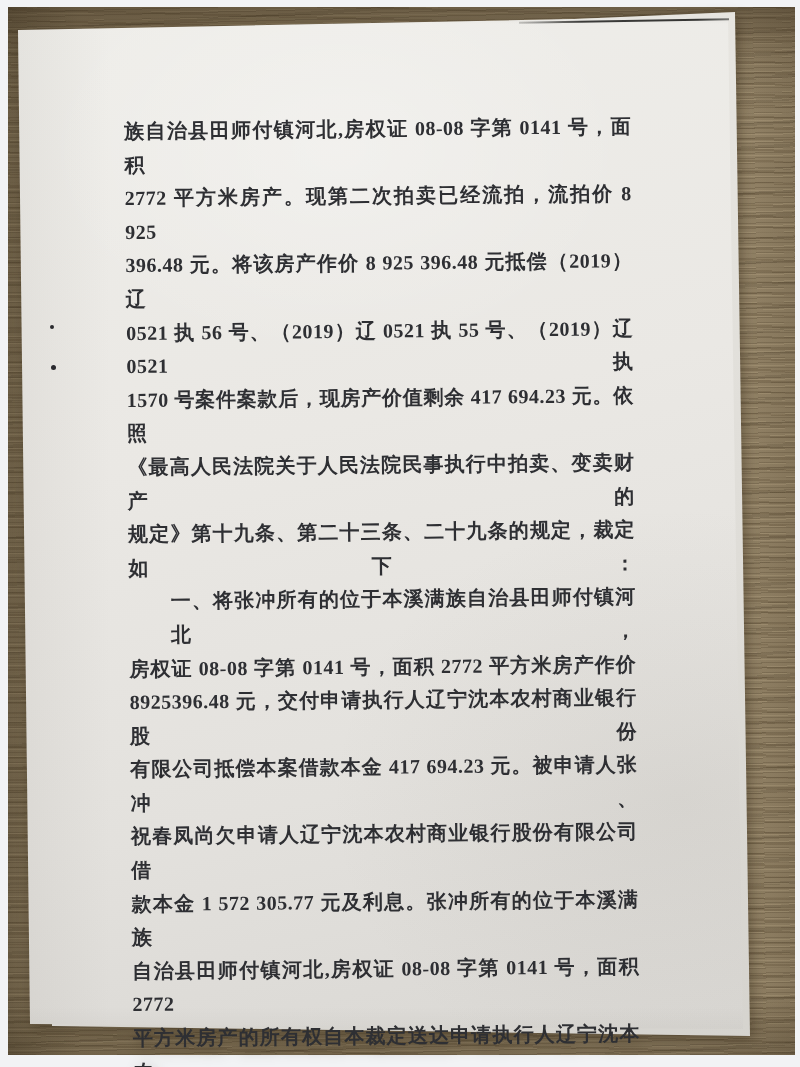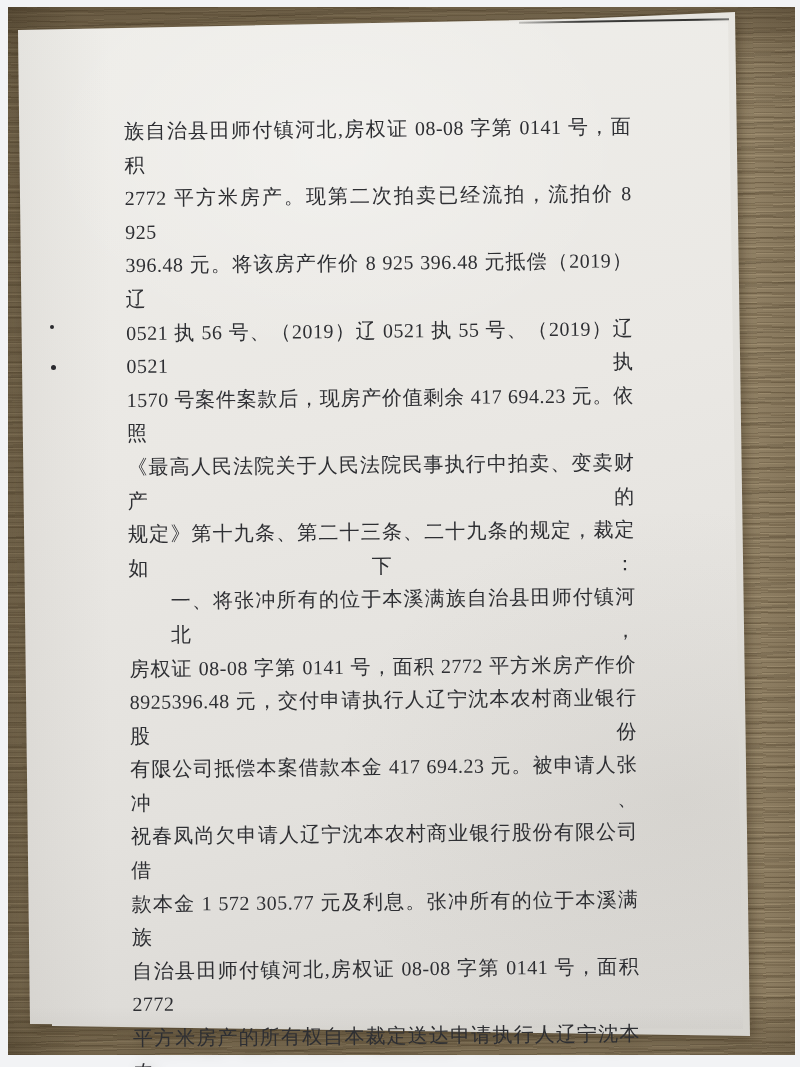--- a/index.html
+++ b/index.html
@@ -22,21 +22,21 @@
   }
   .wood::after{
     content:"";position:absolute;inset:0;
     background:
       linear-gradient(180deg, rgba(56,44,27,.45) 0, rgba(56,44,27,.12) 45px, rgba(0,0,0,0) 110px),
       linear-gradient(90deg, rgba(52,41,24,.30) 0, rgba(0,0,0,0) 70px),
       linear-gradient(0deg, rgba(52,41,24,.28) 0, rgba(0,0,0,0) 60px),
       linear-gradient(270deg, rgba(52,41,24,.12) 0, rgba(0,0,0,0) 50px);
   }
 
-  .stack{position:absolute;inset:0;filter:drop-shadow(3px 5px 7px rgba(46,35,18,.45));}
+  .stack{position:absolute;inset:0;filter:drop-shadow(3px 5px 7px rgba(46,35,18,.45));font-weight:bold;}
 
   
   .sheet-behind{
     position:absolute;inset:0;
     clip-path:polygon(46px 42px, 735px 12px, 750px 1036px, 52px 1026px);
     background:linear-gradient(175deg,#e8e6e1 0%,#dedcd7 60%,#d5d3ce 100%);
   }
 
   
   .sheet{

